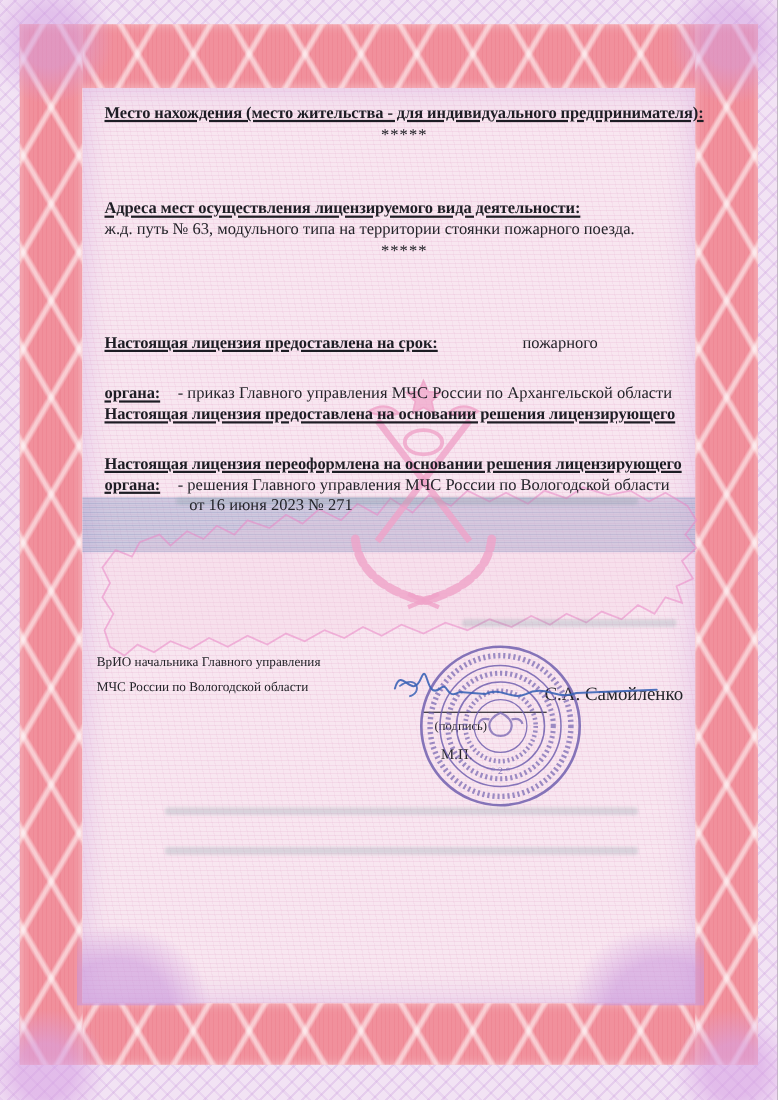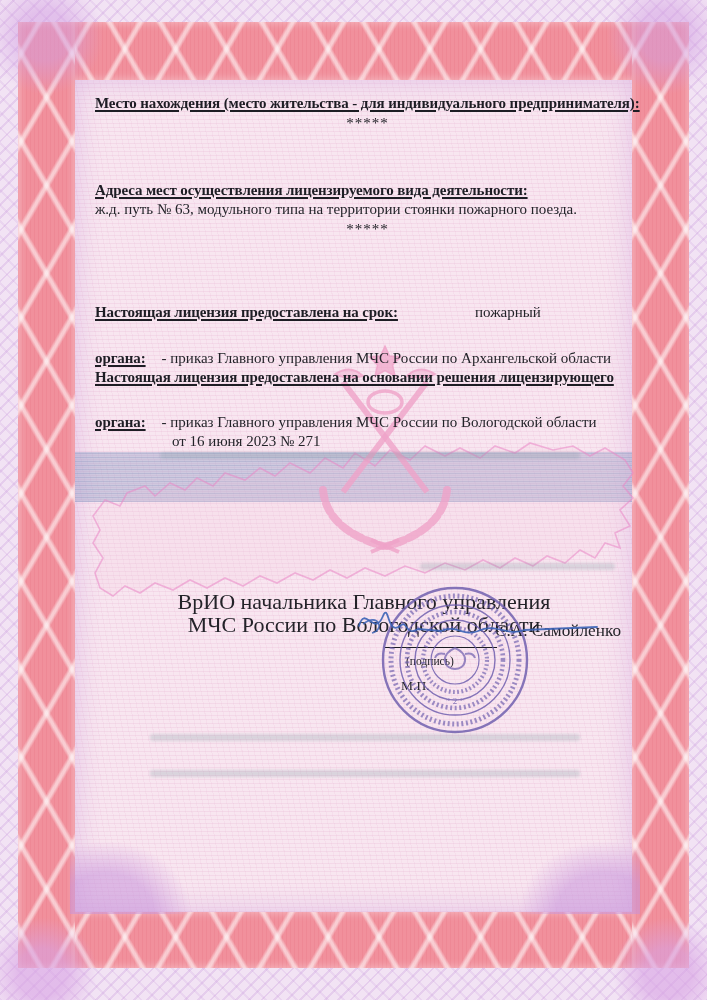--- a/index.html
+++ b/index.html
@@ -53,24 +53,24 @@
   }
   .block{position:absolute;left:0;width:545px;}
   .hd{
     font-weight:bold;color:#1d1d24;letter-spacing:-0.1px;
     text-decoration:underline;text-decoration-thickness:1.5px;text-underline-offset:2px;
   }
   .stars{display:block;text-align:center;letter-spacing:1px;margin-top:1px;}
   .indent{padding-left:77px;}
   .after-hd{margin-left:16px;}
   .term-value{position:absolute;left:380px;top:0;}
-  .sign-title{font-size:22px;line-height:23px;margin-left:-7px;text-align:center;}
+  .sign-title{font-size:12px;line-height:23px;margin-left:-7px;}
   .signer-name{position:absolute;left:400px;top:31px;font-size:17.2px;white-space:nowrap;}
   .sig-line{position:absolute;left:290px;top:57px;width:112px;border-bottom:1.6px solid #1c1c22;}
-  .sig-caption{position:absolute;left:311px;top:62px;font-size:11.5px;text-align:center;}
+  .sig-caption{position:absolute;left:300px;top:62px;font-size:11.5px;text-align:center;}
   .seal-caption{position:absolute;left:306px;top:86px;font-size:13.5px;}
   .stamp-svg{position:absolute;left:375px;top:580px;opacity:0.82;}
   .signature-svg{position:absolute;left:345px;top:596px;}
 </style>
 </head>
 <body>
 
 <div class="page">
 
   <div class="band band-top"></div>
@@ -120,30 +120,31 @@
     </div>
 
     <div class="block" style="top:181px;">
       <span class="hd">Адреса мест осуществления лицензируемого вида деятельности:</span>
       <div>ж.д. путь № 63, модульного типа на территории стоянки пожарного поезда.</div>
       <span class="stars">*****</span>
     </div>
 
     <div class="block" style="top:291px;margin-top:12px;">
       <span class="hd">Настоящая лицензия предоставлена на срок:</span>
-      <span class="term-value">пожарный</span>
+      <span class="term-value">пожарного</span>
     </div>
 
     <div class="block" style="top:349px;">
       <div><span class="hd">органа:</span><span class="after-hd">- приказ Главного управления МЧС России по Архангельской области</span></div>
       <div><span class="hd">Настоящая лицензия предоставлена на основании решения лицензирующего</span></div>
     </div>
 
     <div class="block" style="top:413px;">
-      <div><span class="hd">органа:</span><span class="after-hd">- приказ Главного управления МЧС России по Вологодской области</span></div>
+      <div><span class="hd">Настоящая лицензия переоформлена на основании решения лицензирующего</span></div>
+      <div><span class="hd">органа:</span><span class="after-hd">- решения Главного управления МЧС России по Вологодской области</span></div>
       <div class="indent">от 16 июня 2023 № 271</div>
     </div>
 
     <div class="block" style="top:590px;height:130px;">
       <div class="sign-title">ВрИО начальника Главного управления</div>
       <div class="sign-title">МЧС России по Вологодской области</div>
       <span class="signer-name">С.А. Самойленко</span>
       <div class="sig-line"></div>
       <div class="sig-caption">(подпись)</div>
       <div class="seal-caption">М.П.</div>

